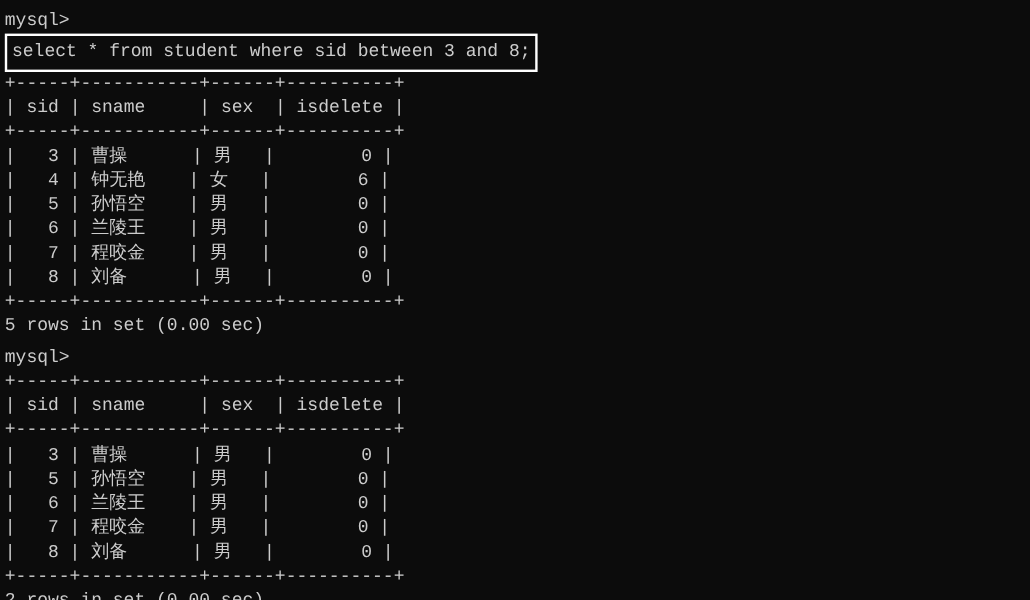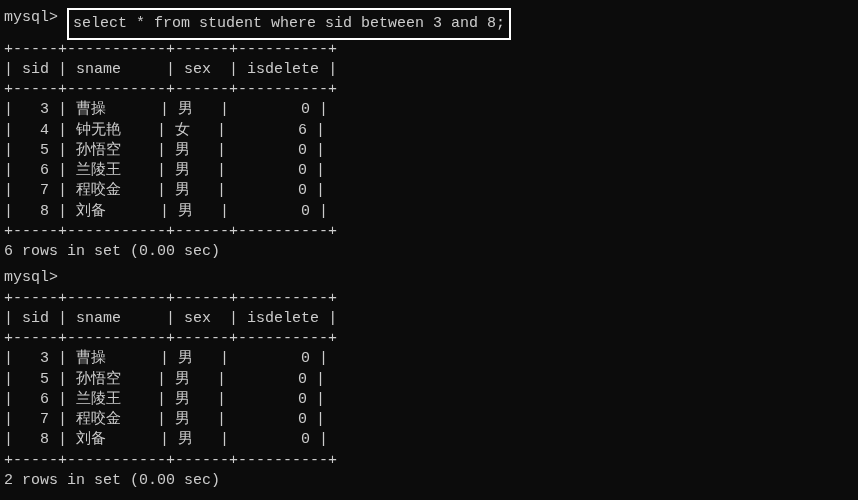--- a/index.html
+++ b/index.html
@@ -1,18 +1,19 @@
 <!DOCTYPE html>
 <html><head>
   <meta charset="utf-8">
   <style>
     * {
       margin: 0;
       padding: 0;
       box-sizing: border-box;
+      flex-direction: column;
     }
     body {
       background: #0c0c0c;
       color: #cccccc;
       font-family: 'Consolas', 'Courier New', monospace;
       font-size: 15px;
       padding: 8px 4px;
       line-height: 1.35;
       width: 858px;
       height: 500px;
@@ -51,21 +52,21 @@
 <div class="line">+-----+-----------+------+----------+</div>
 <div id="q1-rows">
     <div class="line">|   3 | 曹操      | 男   |        0 |</div>
     <div class="line">|   4 | 钟无艳    | 女   |        6 |</div>
     <div class="line">|   5 | 孙悟空    | 男   |        0 |</div>
     <div class="line">|   6 | 兰陵王    | 男   |        0 |</div>
     <div class="line">|   7 | 程咬金    | 男   |        0 |</div>
     <div class="line">|   8 | 刘备      | 男   |        0 |</div>
   </div>
 <div class="line">+-----+-----------+------+----------+</div>
-<div class="line">6 rows in set (0.00 sec)</div>
+<div class="line">5 rows in set (0.00 sec)</div>
 
 <div class="spacer"></div>
 
 <div class="prompt-line">
   <span class="prompt">mysql&gt; </span>
 </div>
 <div class="line">+-----+-----------+------+----------+</div>
 <div class="line">| <span>sid</span> | <span>sname</span>     | <span>sex</span>  | <span>isdelete</span> |</div>
 <div class="line">+-----+-----------+------+----------+</div>
 <div id="q2-rows">

